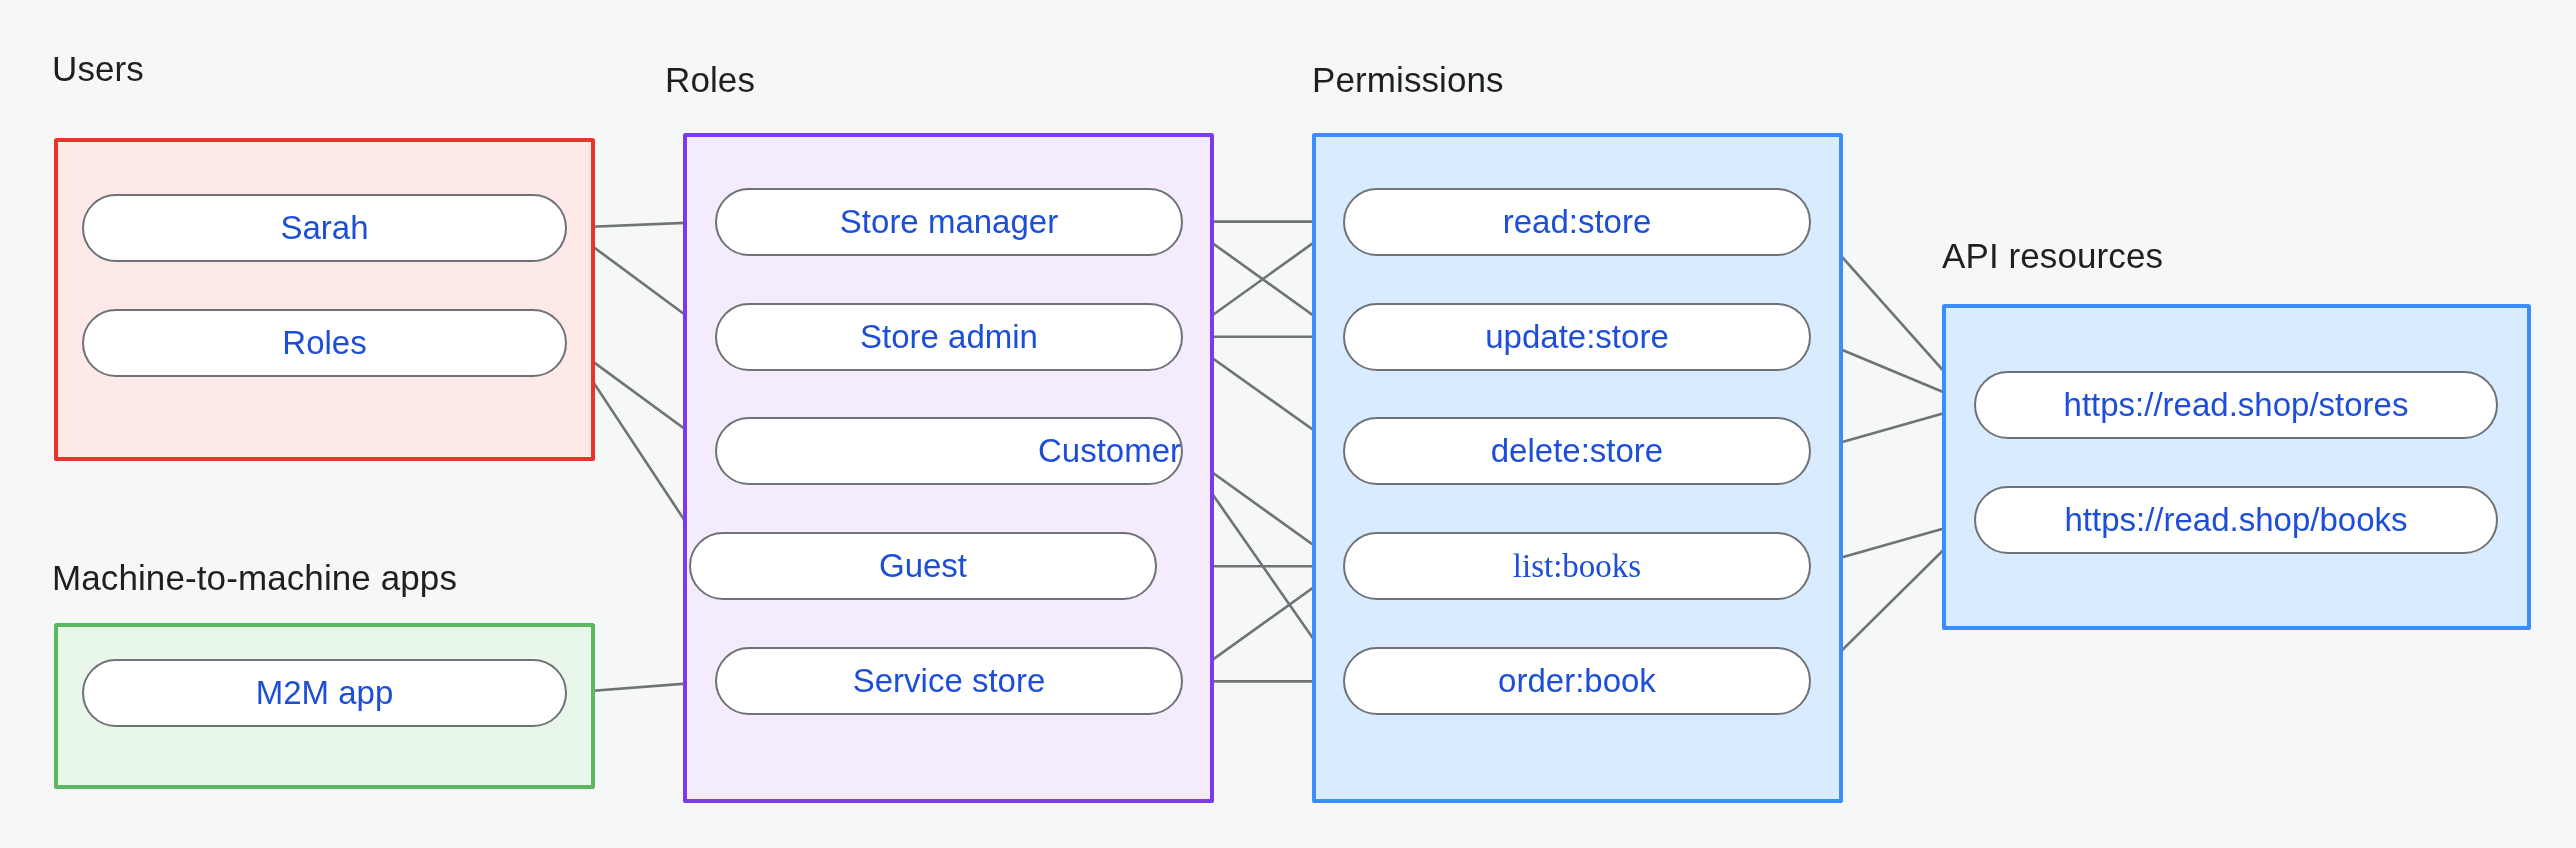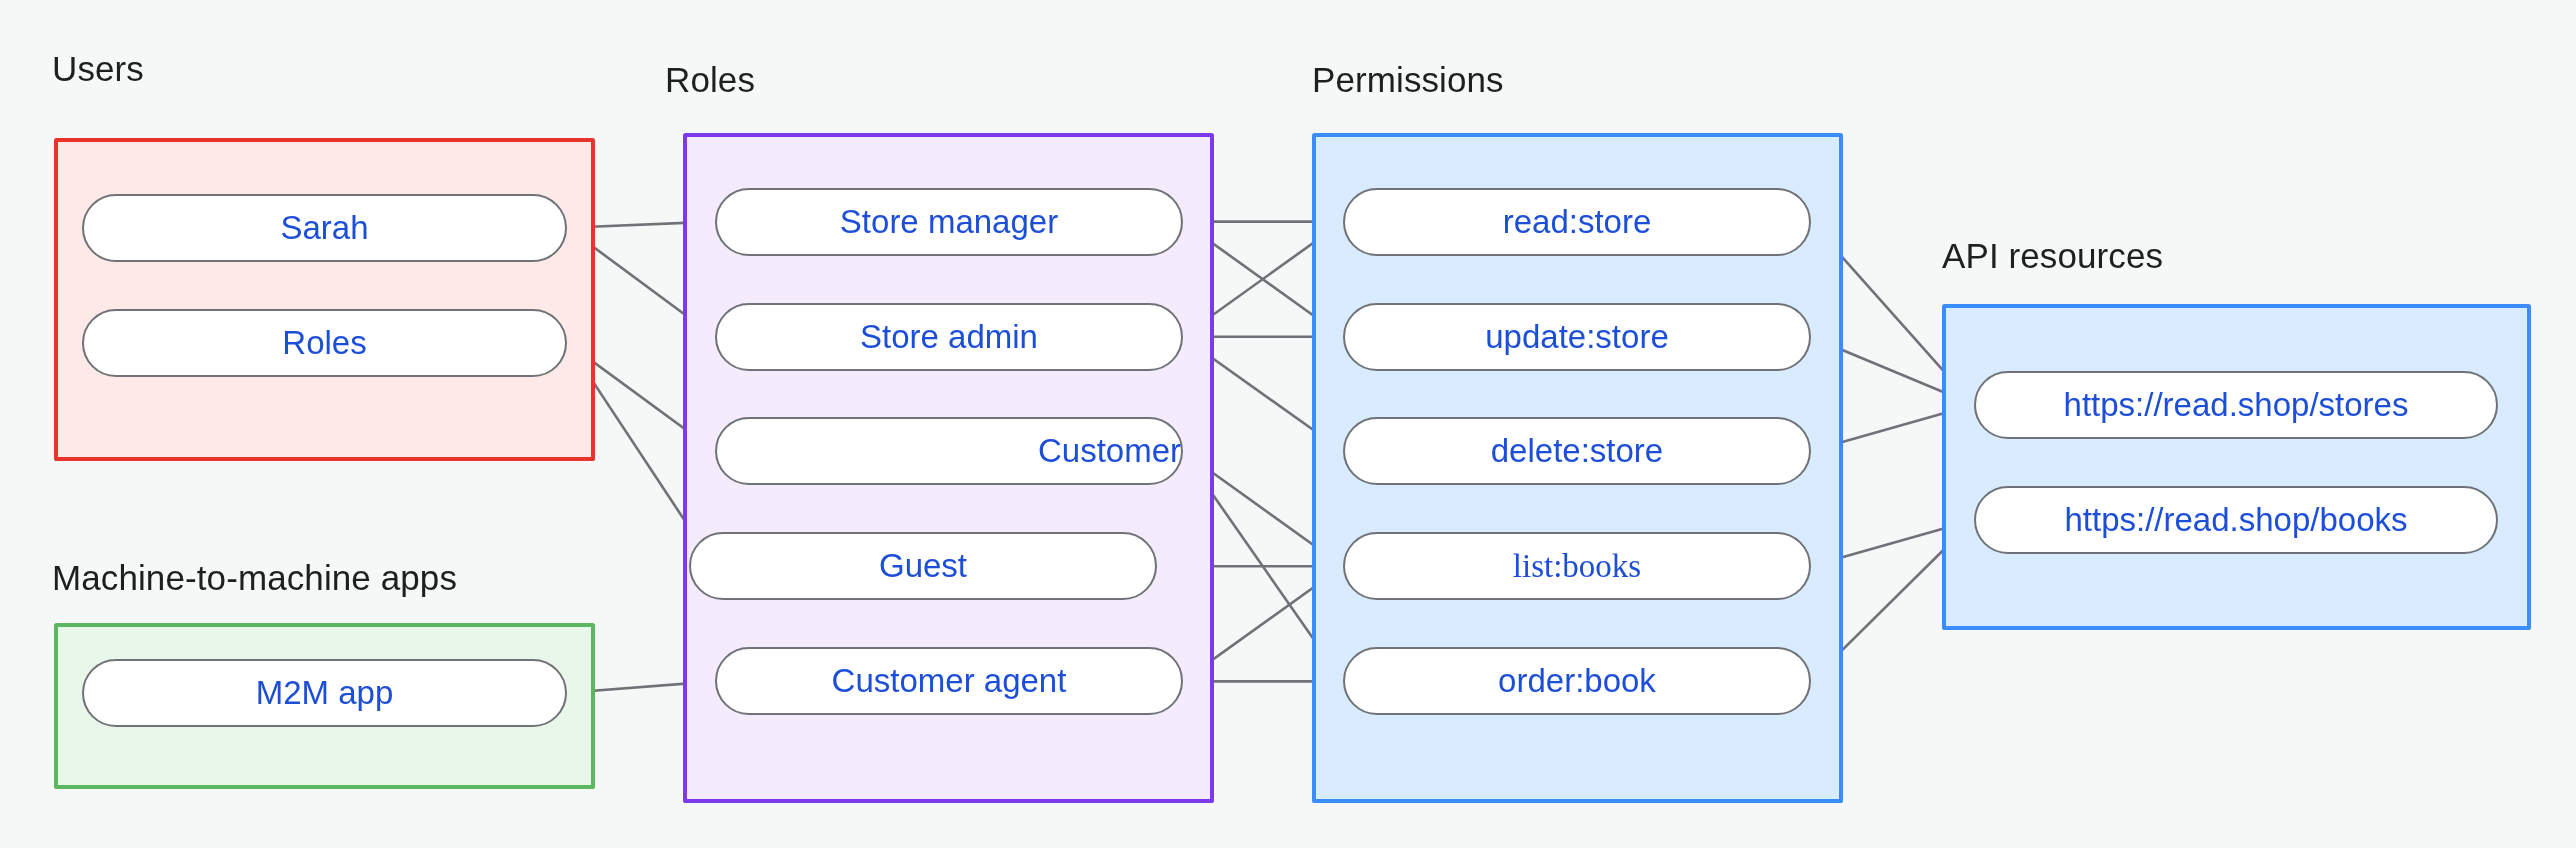--- a/index.html
+++ b/index.html
@@ -106,21 +106,21 @@
       <div class="node" style="left: 715px; top: 303px; width: 468px; height: 68px; border-color: rgb(111, 114, 118); background: rgb(255, 255, 255);">
         <span>Store admin</span>
       </div>
       <div class="node" style="left: 715px; top: 417px; width: 468px; height: 68px; border-color: rgb(111, 114, 118); background: rgb(255, 255, 255); justify-content: flex-end;">
         <span>Customer</span>
       </div>
       <div class="node" style="left: 689px; top: 532px; width: 468px; height: 68px; border-color: rgb(111, 114, 118); background: rgb(255, 255, 255);">
         <span>Guest</span>
       </div>
       <div class="node" style="left: 715px; top: 647px; width: 468px; height: 68px; border-color: rgb(111, 114, 118); background: rgb(255, 255, 255);">
-        <span>Customer agent</span>
+        <span>Service store</span>
       </div>
       <div class="node" style="left: 1343px; top: 188px; width: 468px; height: 68px; border-color: rgb(111, 114, 118); background: rgb(255, 255, 255);">
         <span>read:store</span>
       </div>
       <div class="node" style="left: 1343px; top: 303px; width: 468px; height: 68px; border-color: rgb(111, 114, 118); background: rgb(255, 255, 255);">
         <span>update:store</span>
       </div>
       <div class="node" style="left: 1343px; top: 417px; width: 468px; height: 68px; border-color: rgb(111, 114, 118); background: rgb(255, 255, 255);">
         <span>delete:store</span>
       </div>

